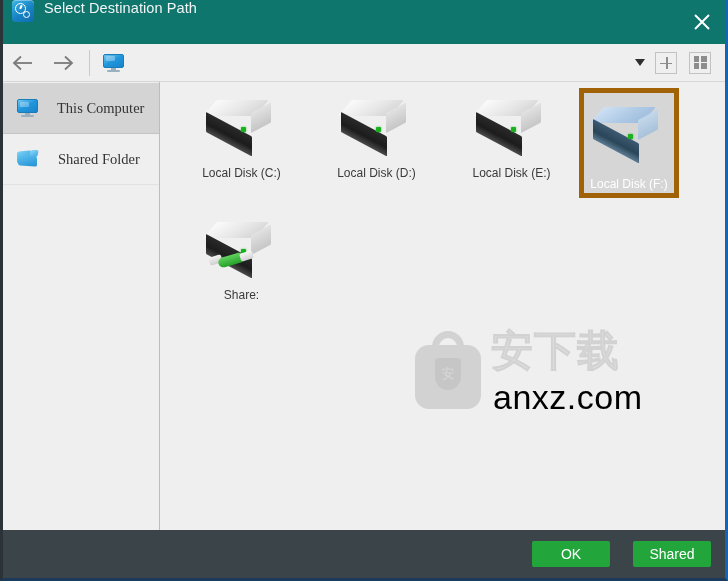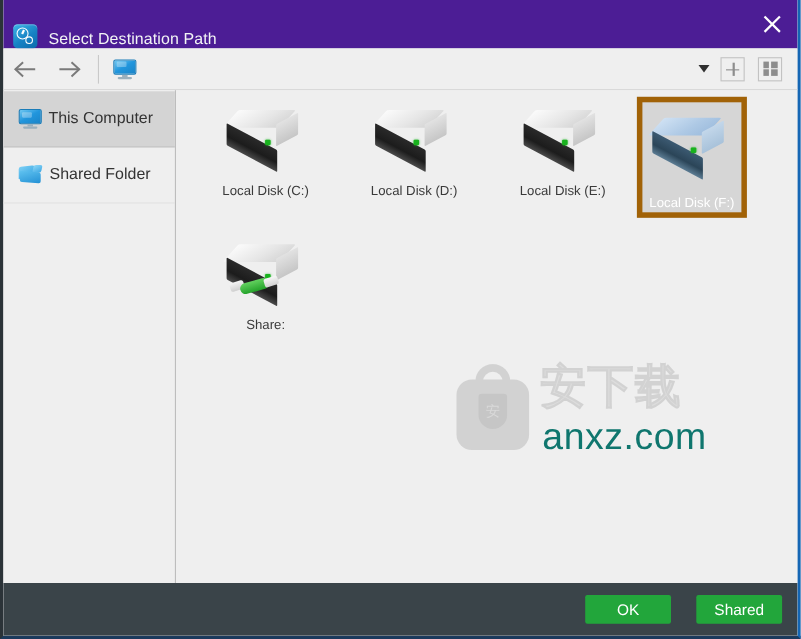--- a/index.html
+++ b/index.html
@@ -24,23 +24,23 @@
     border-bottom: 3px solid #1b3a5c;
     border-top: 0;
   }
 
   
   .titlebar {
     position: absolute;
     left: 0; top: 0;
     width: 722px;
     height: 44px;
-    background: #4c1d95;
-    display: flex;
-    align-items: flex-end;
+    background: #0f766e;
+    display: flex;
+    align-items: flex-start;
     box-sizing: border-box;
     padding-left: 9px;
   }
   .app-icon {
     width: 22px; height: 22px;
     border-radius: 4px;
     background: linear-gradient(145deg, #3fb7e8 0%, #1782c4 55%, #0e6bab 100%);
     position: relative;
     flex: 0 0 auto;
     box-shadow: inset 0 1px 0 rgba(255,255,255,.35);
@@ -205,21 +205,21 @@
     padding-left: 14px;
     box-sizing: border-box;
     color: #333333;
     font-size: 14.5px;
     border-bottom: 1px solid #e2e2e2;
   }
   .side-item.sel {
     background: #d4d4d4;
     border-bottom: 1px solid #c4c4c4;
   }
-  .side-item .lbl { margin-left: 6px; white-space: nowrap; }
+  .side-item .lbl { margin-left: 19px; white-space: nowrap; font-family: Liberation Serif, serif; }
 
   .folder-ico { position: relative; width: 22px; height: 18px; }
   .folder-ico .back {
     position:absolute; left:0; top:1px;
     width:15px; height:11px;
     background: linear-gradient(150deg,#7dd0f5 0%, #2ea0e0 100%);
     border-radius: 2px 3px 0 0;
     transform: skewY(-6deg);
   }
   .folder-ico .front {
@@ -286,21 +286,21 @@
     color: #dcdcdc;
     -webkit-text-stroke: 2px #d2d2d2;
     letter-spacing: 1px;
     white-space: nowrap;
   }
   .wm-url {
     position: absolute;
     left: 78px; top: 52px;
     font-size: 34px;
     line-height: 36px;
-    color: #0f766e;
+    color: #000000;
     letter-spacing: .5px;
     white-space: nowrap;
   }
 
   
   .drive-grid {
     position: absolute;
     left: 0; top: 0;
     width: 100%;
     padding: 6px 0 0 14px;

